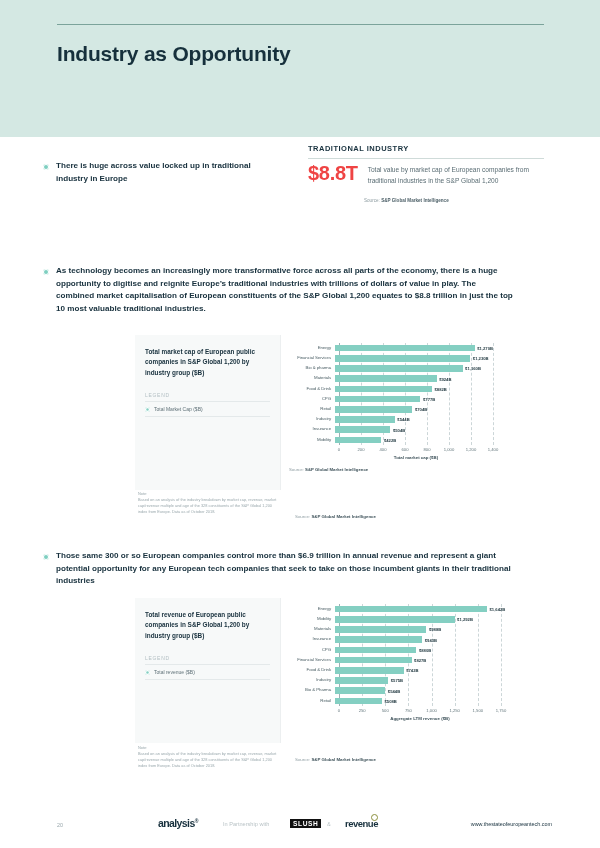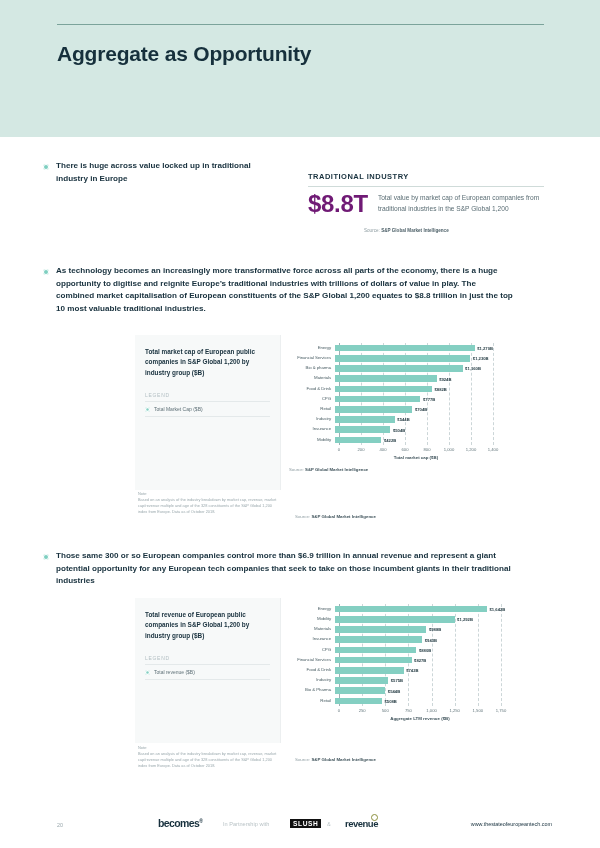--- a/index.html
+++ b/index.html
@@ -37,28 +37,28 @@
     width: 6px; height: 6px; border-radius: 50%; background: #7ecfc0;
     flex: 0 0 auto; margin-top: 4px;
     box-shadow: inset 0 0 0 1px #ffffff;
   }
   .btext { font-size: 8.1px; line-height: 1.55; font-weight: 700; color: #17303d; }
   #bullet1 { left: 43px; top: 160px; width: 215px; }
   #bullet2 { left: 43px; top: 265px; width: 472px; }
   #bullet3 { left: 43px; top: 550px; width: 472px; }
 
   
-  .statbox { position: absolute; left: 308px; top: 172px; width: 236px; }
+  .statbox { position: absolute; left: 308px; top: 144px; width: 236px; }
   .stat-kicker {
     font-size: 7.5px; font-weight: 700; letter-spacing: 0.5px; color: #17303d;
   }
   .stat-rule { width: 100%; height: 1px; background: #cfdbd9; margin: 5px 0 4px; }
   .stat-row { display: flex; gap: 10px; align-items: flex-start; }
   .stat-big {
-    font-size: 24px; font-weight: 700; color: #701a75; line-height: 1.05;
+    font-size: 20px; font-weight: 700; color: #ef4444; line-height: 1.05;
     letter-spacing: -0.3px; flex: 0 0 auto;
   }
   .stat-desc { font-size: 6.6px; line-height: 1.62; color: #5a6d74; padding-top: 2px; }
   .stat-source {
     margin-top: 12px; font-size: 4.6px; color: #8d9ca1; padding-left: 56px;
   }
   .stat-source b { color: #4d6068; }
 
   
   .chartcard { position: absolute; background: #ffffff; }
@@ -140,21 +140,21 @@
   .footer-url {
     position: absolute; right: 48px; top: 9px; font-size: 5.4px; color: #17303d;
   }
 </style>
 </head>
 <body>
 
 <div class="header">
   <div class="header-inner">
     <div class="header-rule"></div>
-    <div class="header-title">Aggregate as Opportunity</div>
+    <div class="header-title">Industry as Opportunity</div>
   </div>
 </div>
 
 <div class="bullet" id="bullet1">
   <span class="dot"></span>
   <span class="btext">There is huge across value locked up in traditional industry in Europe</span>
 </div>
 
 <div class="statbox">
   <div class="stat-kicker">TRADITIONAL INDUSTRY</div>
@@ -404,20 +404,20 @@
   <span class="nlabel">Note:</span>
   <span>Based on an analysis of the industry breakdown by market cap, revenue, market cap/revenue multiple and age of the 328 constituents of the S&amp;P Global 1,200 index from Europe. Data as of October 2018.</span>
 </div>
 <div class="below-source" style="left:295px; top:757px;">
   <span>Source:</span>
   <b>S&amp;P Global Market Intelligence</b>
 </div>
 
 <div class="footer">
   <div class="pagenum">20</div>
-  <div class="brand-atomico"><span>becomes</span><sup>®</sup></div>
+  <div class="brand-atomico"><span>analysis</span><sup>®</sup></div>
   <div class="partner-label">In Partnership with</div>
   <div class="brand-slush">SLUSH</div>
   <div class="amp">&amp;</div>
   <div class="brand-orrick">revenue</div>
   <div class="orrick-ring"></div>
   <div class="footer-url">www.thestateofeuropeantech.com</div>
 </div>
 
 </body></html>

